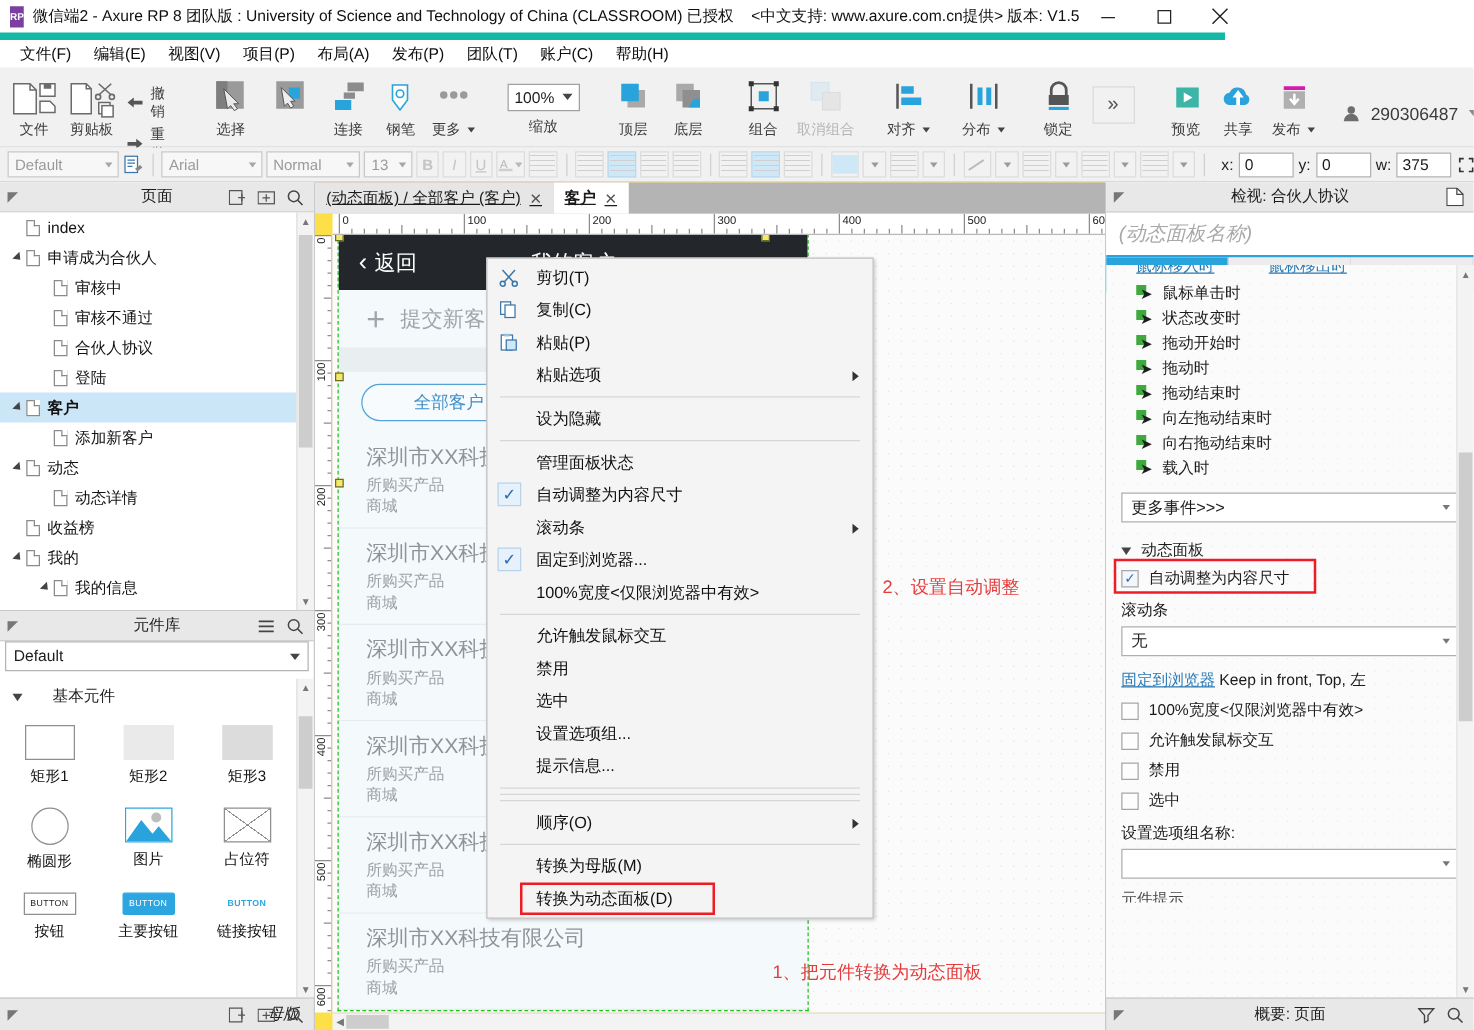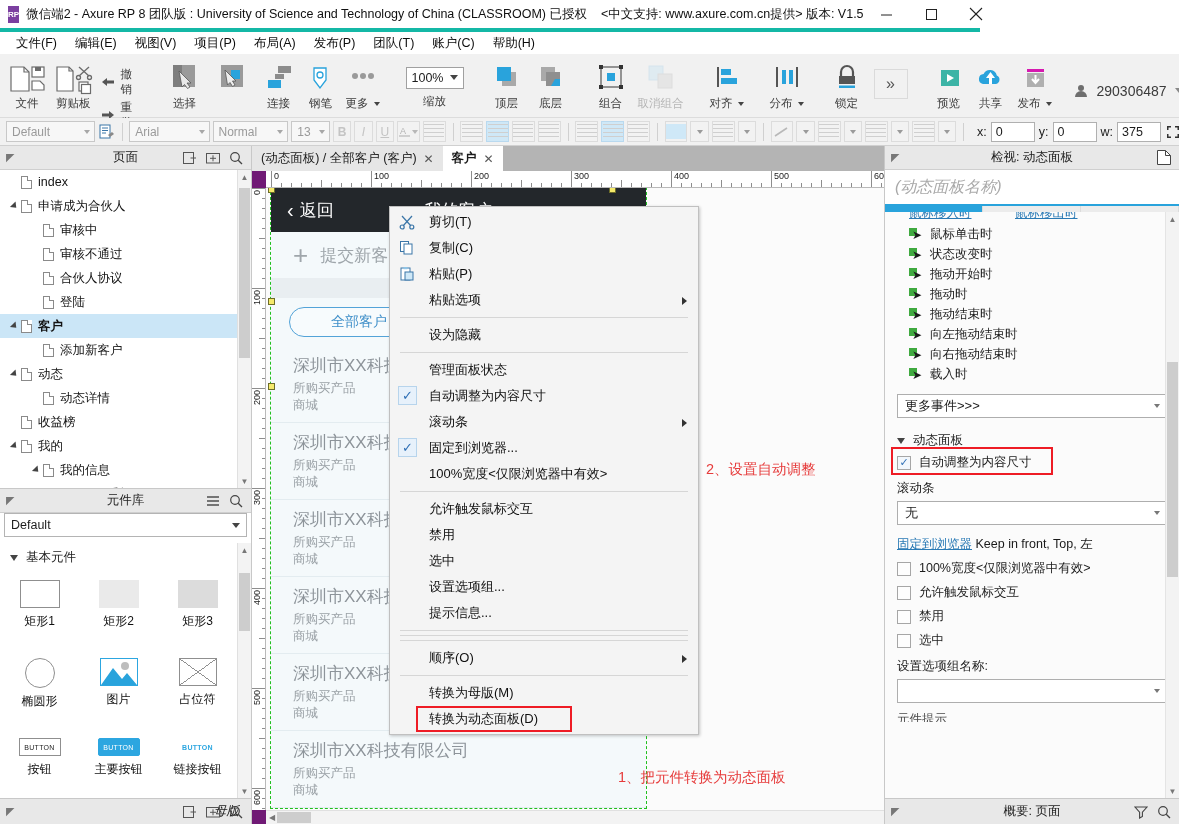--- a/index.html
+++ b/index.html
@@ -12,21 +12,21 @@
     color: #1c1c1c;
     background: #ffffff;
   }
   #app { position: relative; width: 1179px; height: 824px; }
 
   
   .titlebar {
     position: absolute; left: 0; top: 0; width: 980px; height: 32px;
     background: #ffffff;
     display: flex; align-items: center;
-    border-bottom: 4px solid #14b8a6;
+    border-bottom: 6px solid #14b8a6;
   }
   .app-logo {
     width: 17px; height: 17px; margin-left: 8px; margin-right: 7px;
     background: #7b3fa0; color:#fff; font-size: 8px; font-weight: bold;
     display:flex; align-items:center; justify-content:center;
     font-family: "Liberation Sans", sans-serif;
   }
   .title-text { font-size: 12.5px; color: #101010; white-space: nowrap; }
   .title-sub { font-size: 12.5px; color: #101010; margin-left: 14px; white-space: nowrap; }
   .win-btns { margin-left: auto; display: flex; height: 32px; }
@@ -150,23 +150,23 @@
     position:absolute; left:0; top:488px; width:252px; height:310px;
     background:#fff; border-right:1px solid #c8c8c8; border-top:1px solid #c8c8c8;
   }
   .lib-select {
     position:absolute; top:24px; left:4px; right:4px; height: 24px;
     border:1px solid #b4b4b4; background:#fff; display:flex; align-items:center;
     padding-left:6px; font-size:12.5px;
   }
   .lib-select .arr { position:absolute; right:6px; top:9px; }
   .lib-body { position:absolute; top:54px; left:0; right:14px; bottom:0; background:#fff; overflow:hidden;}
-  .lib-cat { display:flex; align-items:center; gap:8px; padding: 6px 0 4px 10px; font-size:12.5px; }
+  .lib-cat { display:flex; align-items:center; gap:24px; padding: 6px 0 4px 10px; font-size:12.5px; }
   .chev-dn { width:0;height:0;border-left:4px solid transparent;border-right:4px solid transparent;border-top:6px solid #444; }
-  .lib-grid { display:grid; grid-template-columns: repeat(3,1fr); row-gap: 16px; padding-top:4px; }
+  .lib-grid { display:grid; grid-template-columns: repeat(3,1fr); row-gap: 4px; padding-top:4px; }
   .lib-item { display:flex; flex-direction:column; align-items:center; gap:5px; padding: 6px 0; }
   .lib-item .nm { font-size:12px; color:#111; }
   .sw-rect { width:40px;height:28px;border:1px solid #8f8f8f;background:#fff; }
   .sw-rect.g2 { background:#eaeaea; border-color:#eaeaea; }
   .sw-rect.g3 { background:#dcdcdc; border-color:#dcdcdc; }
   .sw-circ { width:30px;height:30px;border:1px solid #8f8f8f;border-radius:50%;background:#fff; }
   .sw-img { width:38px;height:28px;background:#fff;border:1px solid #2ca6e0;position:relative;overflow:hidden; }
   .sw-ph { width:38px;height:28px;border:1px solid #8f8f8f;position:relative;background:#fff; }
   .sw-ph:before,.sw-ph:after{content:"";position:absolute;left:0;top:0;width:100%;height:100%;}
   .sw-ph:before{background:linear-gradient(to bottom right,transparent 49%,#8f8f8f 49%,#8f8f8f 51%,transparent 51%);}
@@ -177,21 +177,21 @@
 
   
   .masters-bar {
     position:absolute; left:0; top:798px; width:252px; height:26px;
     background:#e8e8e8; border-top:1px solid #c8c8c8; border-right:1px solid #c8c8c8;
     display:flex; align-items:center; position:absolute;
   }
 
   
   .center {
-    position:absolute; left:252px; top:146px; right:295px; bottom:0; background:#701a75;
+    position:absolute; left:252px; top:146px; right:295px; bottom:0; background:#fde047;text-decoration:underline;
   }
   .tabbar {
     height: 25px; background: #b4b4b4; display:flex; align-items:flex-end; padding-left:0;
   }
   .tab {
     height:25px; display:flex; align-items:center; gap:7px; padding: 0 9px;
     font-size:12.5px; background:#e6e6e6; color:#1a1a1a; white-space:nowrap;
   }
   .tab.active { background:#fff; font-weight:bold; }
   .tab .x { color:#555; font-size: 12px; }
@@ -1354,21 +1354,21 @@
         <div class="ctx-item">
           <span>转换为动态面板(D)</span>
         </div>
         <div class="hl-box" style="left: 26px; top: 0px; right: 126px; height: 26px;"></div>
       </div>
     </div>
 
   <div class="inspector">
     <div class="panel-head">
       <span class="pin">◤</span>
-      <span class="ttl">检视: 动态面板</span>
+      <span class="ttl">检视: 合伙人协议</span>
       <span class="head-icons">
         <span class="icn">
           <svg width="14" height="15" viewBox="0 0 14 15">
               <path d="M0.5 0.5 h8 l5 5 v9 h-13 z" fill="#fff" stroke="#444"></path>
               <path d="M8.5 0.5 v5 h5" fill="none" stroke="#444"></path>
             </svg>
         </span>
       </span>
     </div>
     <div class="insp-name">(动态面板名称)</div>

